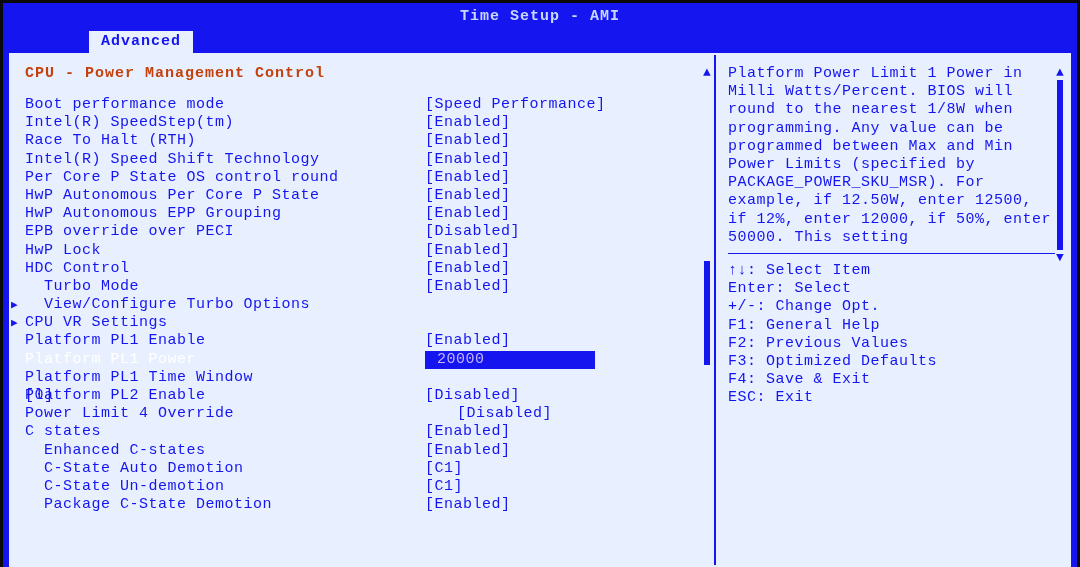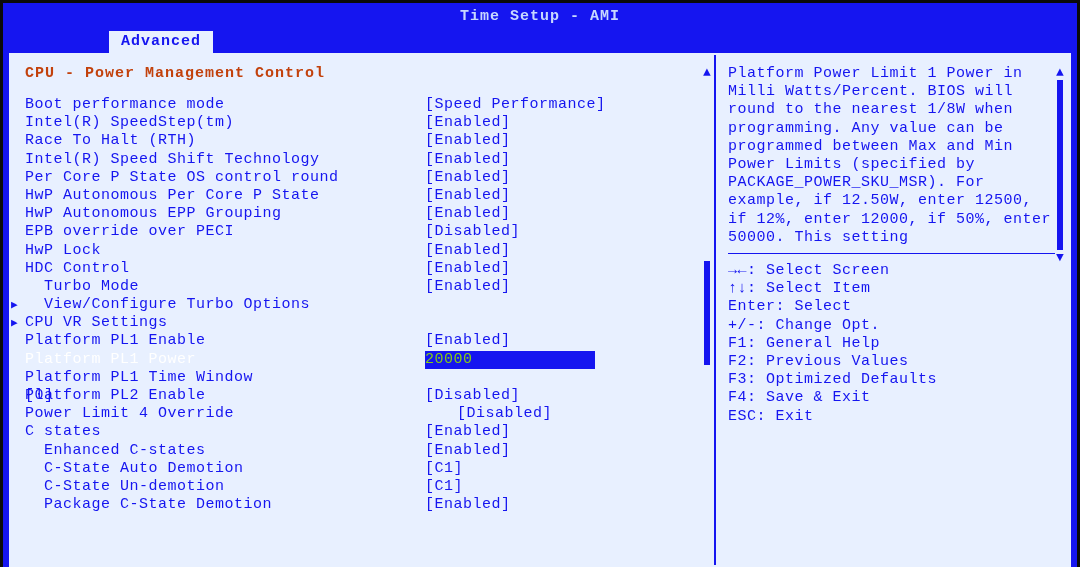--- a/index.html
+++ b/index.html
@@ -31,21 +31,21 @@
     font-weight: bold;
     letter-spacing: 1px;
   }
   .tabrow {
     height: 22px;
     background: #1515f0;
     position: relative;
   }
   .tab {
     position: absolute;
-    left: 106px;
+    left: 86px;
     top: 0;
     background: #e8f0ff;
     color: #1515f0;
     padding: 2px 12px 3px 12px;
     font-weight: bold;
     letter-spacing: 1px;
   }
   .mainframe {
     flex: 1;
     display: flex;
@@ -89,21 +89,22 @@
   }
   .row .value {
     width: 170px;
     white-space: pre;
   }
   .row.selected {
     color: #ffffff;
   }
   .row.selected .value {
     background: #1515f0;
-    color: #84cc16;
+    color: #c4b5fd;
+    padding-left: 12px;
   }
   .help {
     color: #1515f0;
     line-height: 18.2px;
     letter-spacing: 0.5px;
     flex: 0 0 auto;
   }
   .sep {
     border-top: 1.5px solid #1515f0;
     margin: 6px 0 8px 0;
@@ -271,21 +272,20 @@
       <div class="help" id="help">Platform Power Limit 1 Power in Milli Watts/Percent. BIOS will round to the nearest 1/8W when programming. Any value can be programmed between Max and Min Power Limits (specified by PACKAGE_POWER_SKU_MSR). For example, if 12.50W, enter 12500, if 12%, enter 12000, if 50%, enter 50000. This setting</div>
       <div class="scroll-right">
         <div class="up">▲</div>
         <div class="track">
             <div class="thumb"></div>
           </div>
         <div class="down">▼</div>
       </div>
       <div class="sep"></div>
       <div class="legend" id="legend">
-          <div>→←: Select Screen</div>
           <div>↑↓: Select Item</div>
           <div>Enter: Select</div>
           <div>+/-: Change Opt.</div>
           <div>F1: General Help</div>
           <div>F2: Previous Values</div>
           <div>F3: Optimized Defaults</div>
           <div>F4: Save &amp; Exit</div>
           <div>ESC: Exit</div>
         </div>
     </div>

